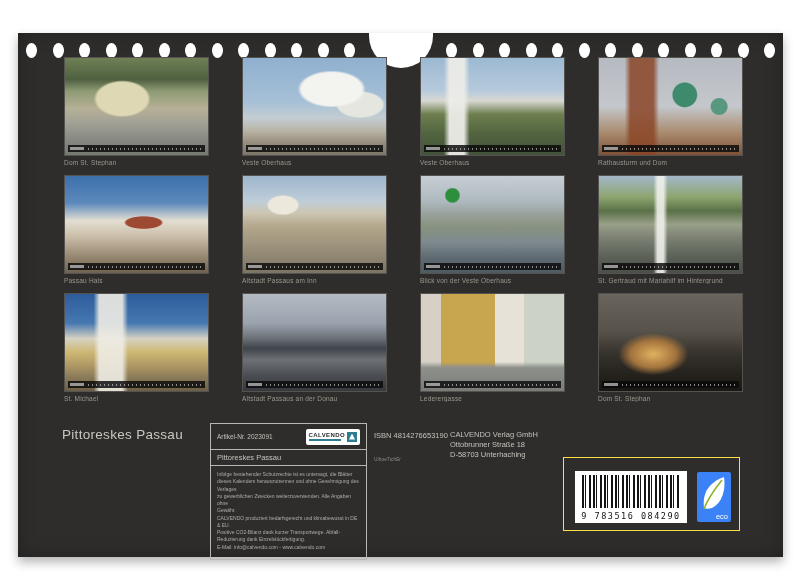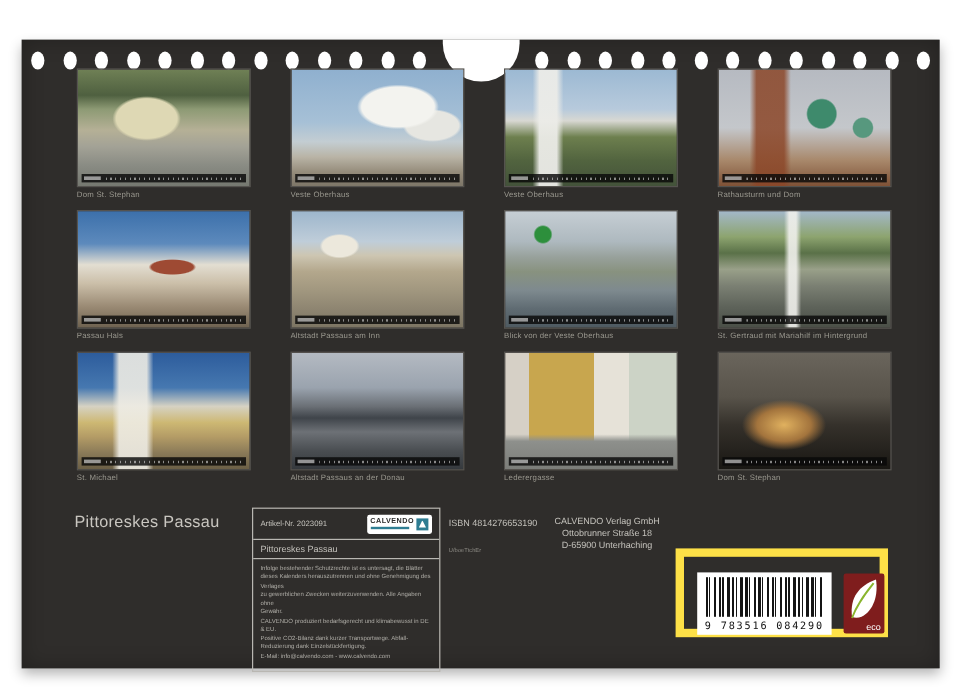--- a/index.html
+++ b/index.html
@@ -69,30 +69,30 @@
           padding:2px 3px;height:12px;}
   .cvtext{display:flex;flex-direction:column;justify-content:center;}
   .cvword{font-size:6px;font-weight:bold;color:#2b2b2b;letter-spacing:.4px;line-height:1;}
   .cvtag{width:90%;height:2px;background:#2e7d92;margin-top:1px;}
   .cvmark{width:10px;height:10px;background:#2e7d92;position:relative;}
   .cvmark::after{content:"";position:absolute;left:2px;top:2px;width:6px;height:6px;
           background:#ffffff;clip-path:polygon(0 100%,50% 0,100% 100%);}
   
   .isbn{position:absolute;left:356px;top:398px;font-size:7.5px;color:#c4c2bc;}
   .authcode{position:absolute;left:356px;top:424px;font-size:4.8px;color:#8d8b85;}
-  .pub{position:absolute;left:444px;top:397px;font-size:7.5px;line-height:1.35;color:#c4c2bc;text-align:center;}
-  
-  .barbox{position:absolute;left:545px;top:424px;width:177px;height:74px;border:7px solid #fde047;
+  .pub{position:absolute;left:432px;top:397px;font-size:7.5px;line-height:1.35;color:#c4c2bc;}
+  
+  .barbox{position:absolute;left:545px;top:424px;width:177px;height:74px;border:1px solid #fde047;
           box-sizing:border-box;}
   .bcpanel{position:absolute;left:11px;top:13px;width:112px;height:52px;background:#ffffff;}
   .bars{position:absolute;left:7px;right:7px;top:4px;height:33px;
         background:repeating-linear-gradient(90deg,#141414 0 2px,#ffffff 2px 3px,#141414 3px 4px,#ffffff 4px 7px,#141414 7px 9px,#ffffff 9px 11px);}
   .digits{position:absolute;bottom:2px;width:100%;text-align:center;font-size:8.5px;color:#111111;
           font-family:"DejaVu Sans Mono", monospace;letter-spacing:1.5px;}
-  .eco{position:absolute;left:133px;top:14px;width:34px;height:50px;background:#7f1d1d;border-radius:2px;}
+  .eco{position:absolute;left:133px;top:14px;width:34px;height:50px;background:#3b82f6;border-radius:2px;}
   .eco svg{position:absolute;left:3px;top:4px;}
   .ecolabel{position:absolute;bottom:1px;right:3px;font-size:7.5px;color:#ffffff;}
 </style>
 </head>
 <body>
 
 <div class="stage">
   <div class="cover">
 
     <div class="binding">
@@ -227,21 +227,21 @@
 Reduzierung dank Einzelstückfertigung.
 E-Mail: info@calvendo.com - www.calvendo.com</div>
     </div>
 
     <div class="isbn">ISBN 4814276653190</div>
     <div class="authcode">U/boeTtchEr</div>
 
     <div class="pub">
       <div>CALVENDO Verlag GmbH</div>
       <div>Ottobrunner Straße 18</div>
-      <div>D-65900 Unterhaching</div>
+      <div>D-58703 Unterhaching</div>
     </div>
 
     <div class="barbox">
       <div class="bcpanel">
         <div class="bars"></div>
         <div class="digits">9  783516  084290</div>
       </div>
       <div class="eco">
         <svg width="28" height="38" viewBox="0 0 28 38">
           <path d="M24 1 C10 6 2 16 4 32 C6 33 9 33 12 32 C22 27 26 14 24 1 Z" fill="#ffffff"></path>

